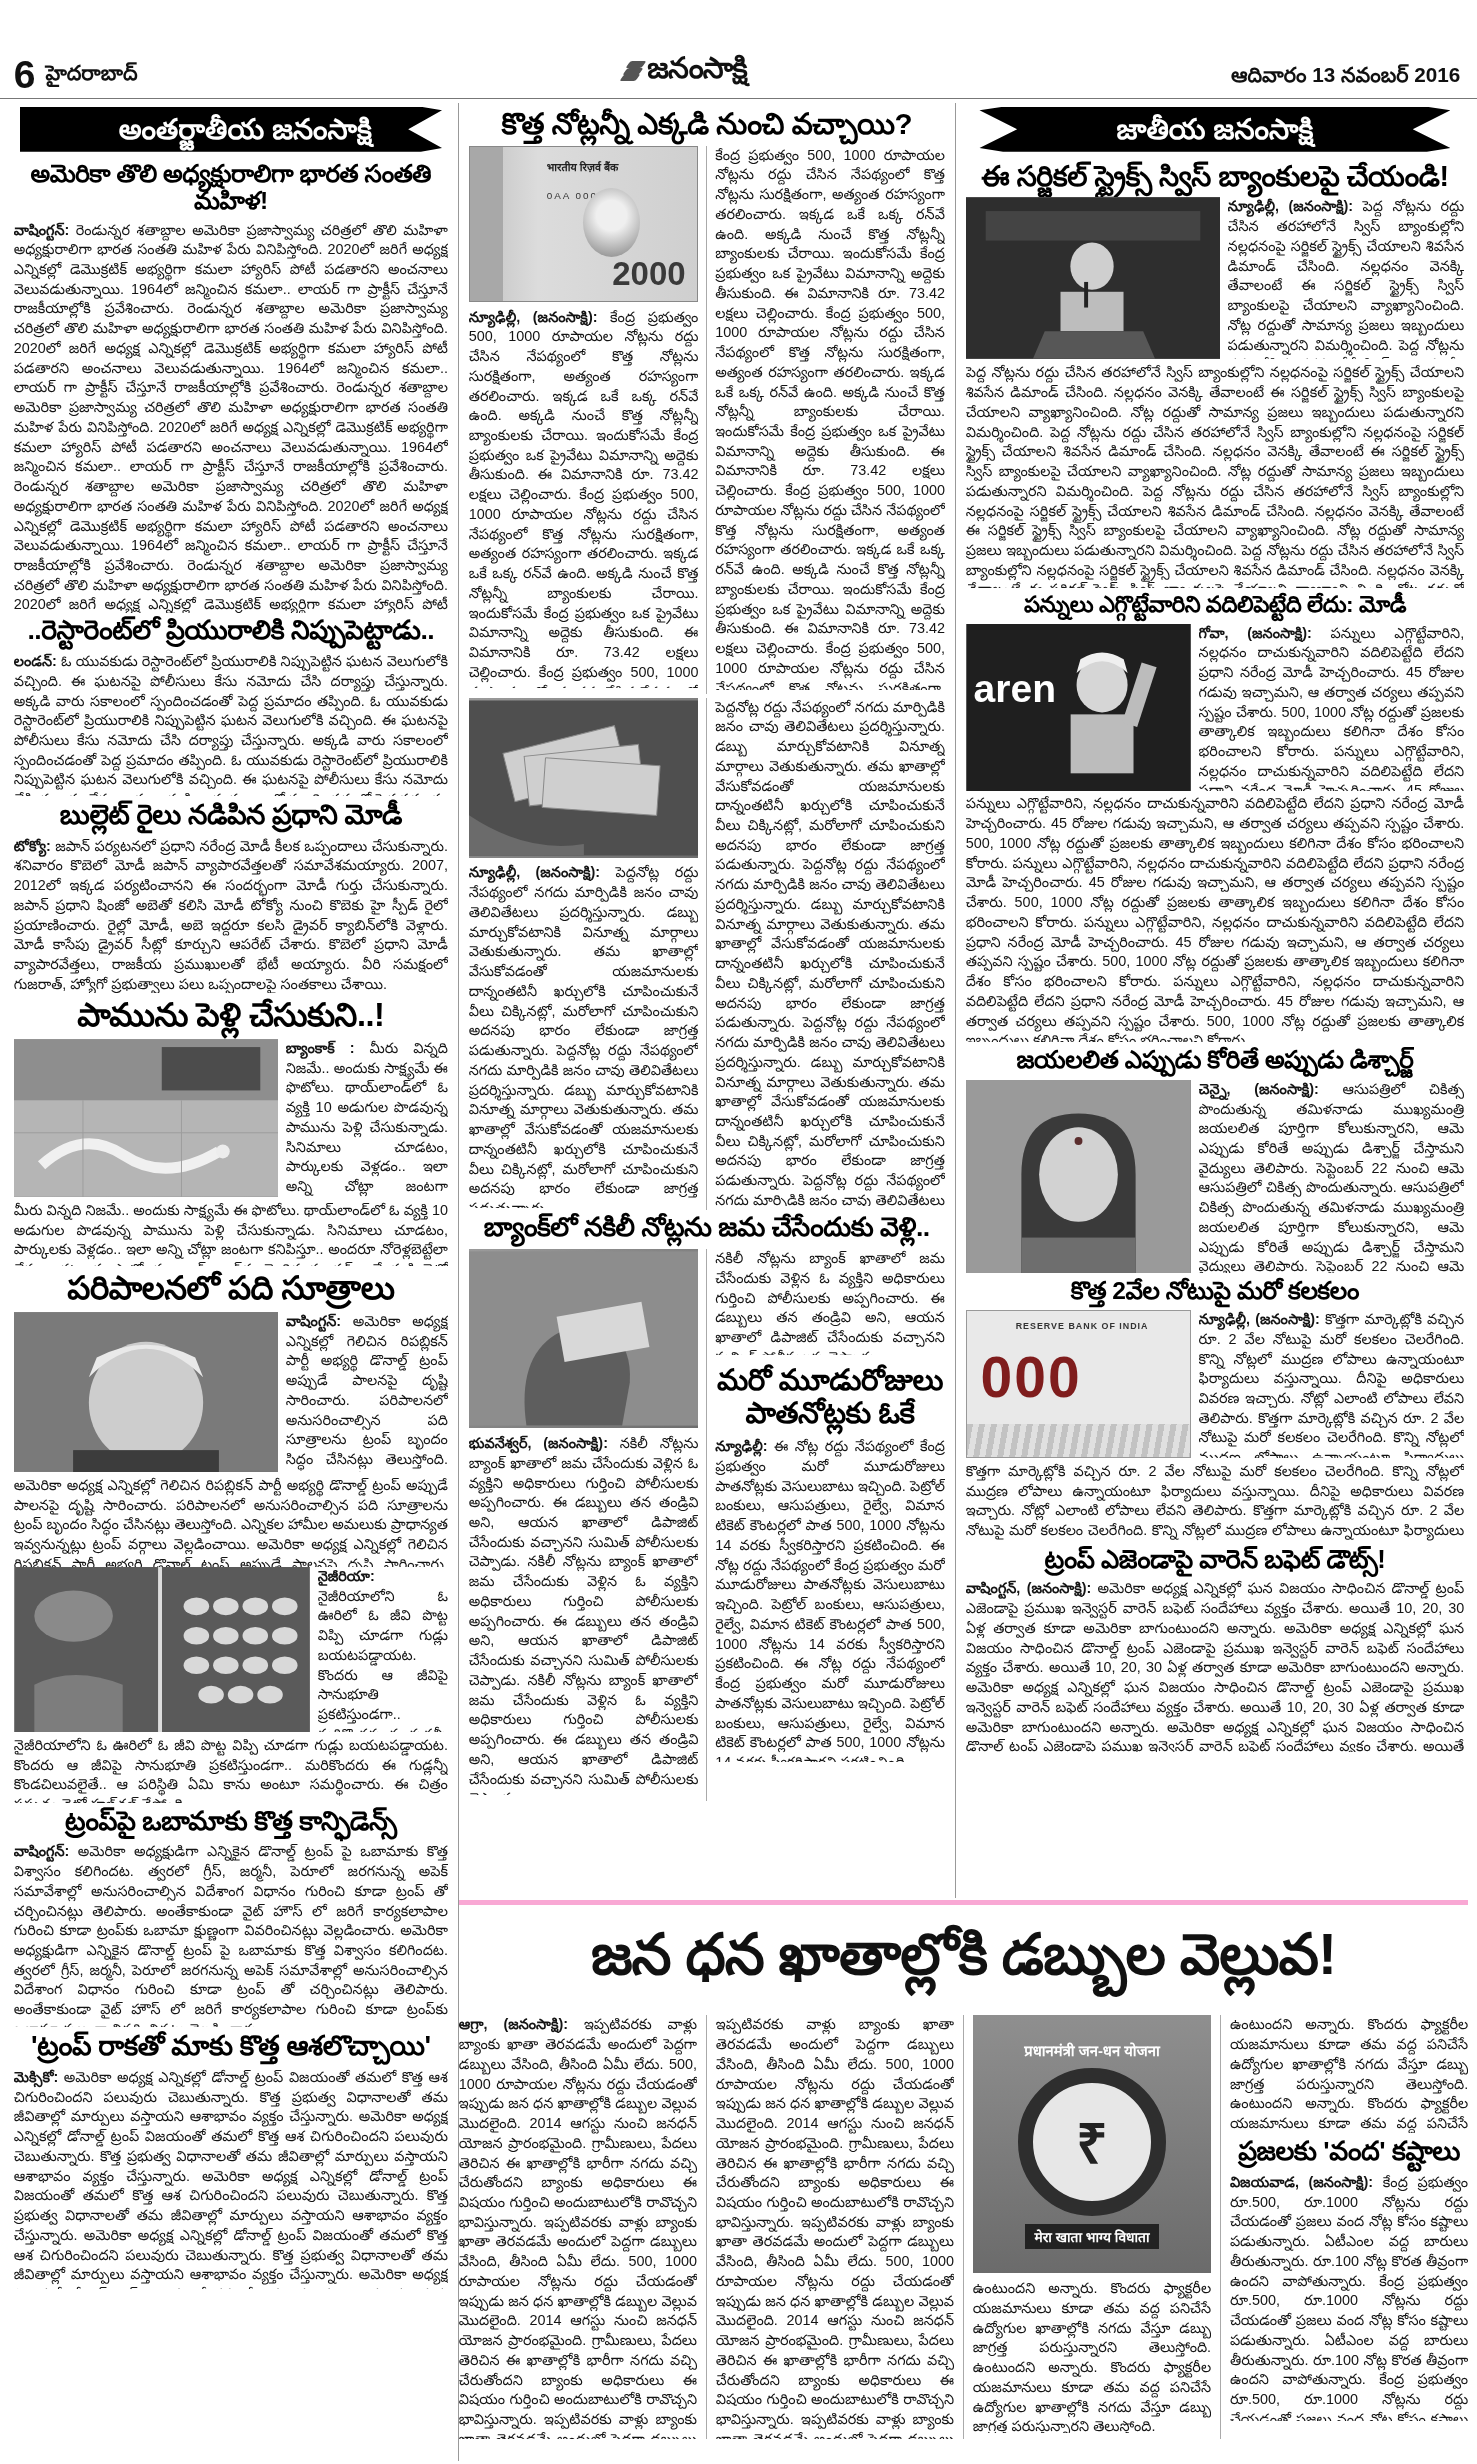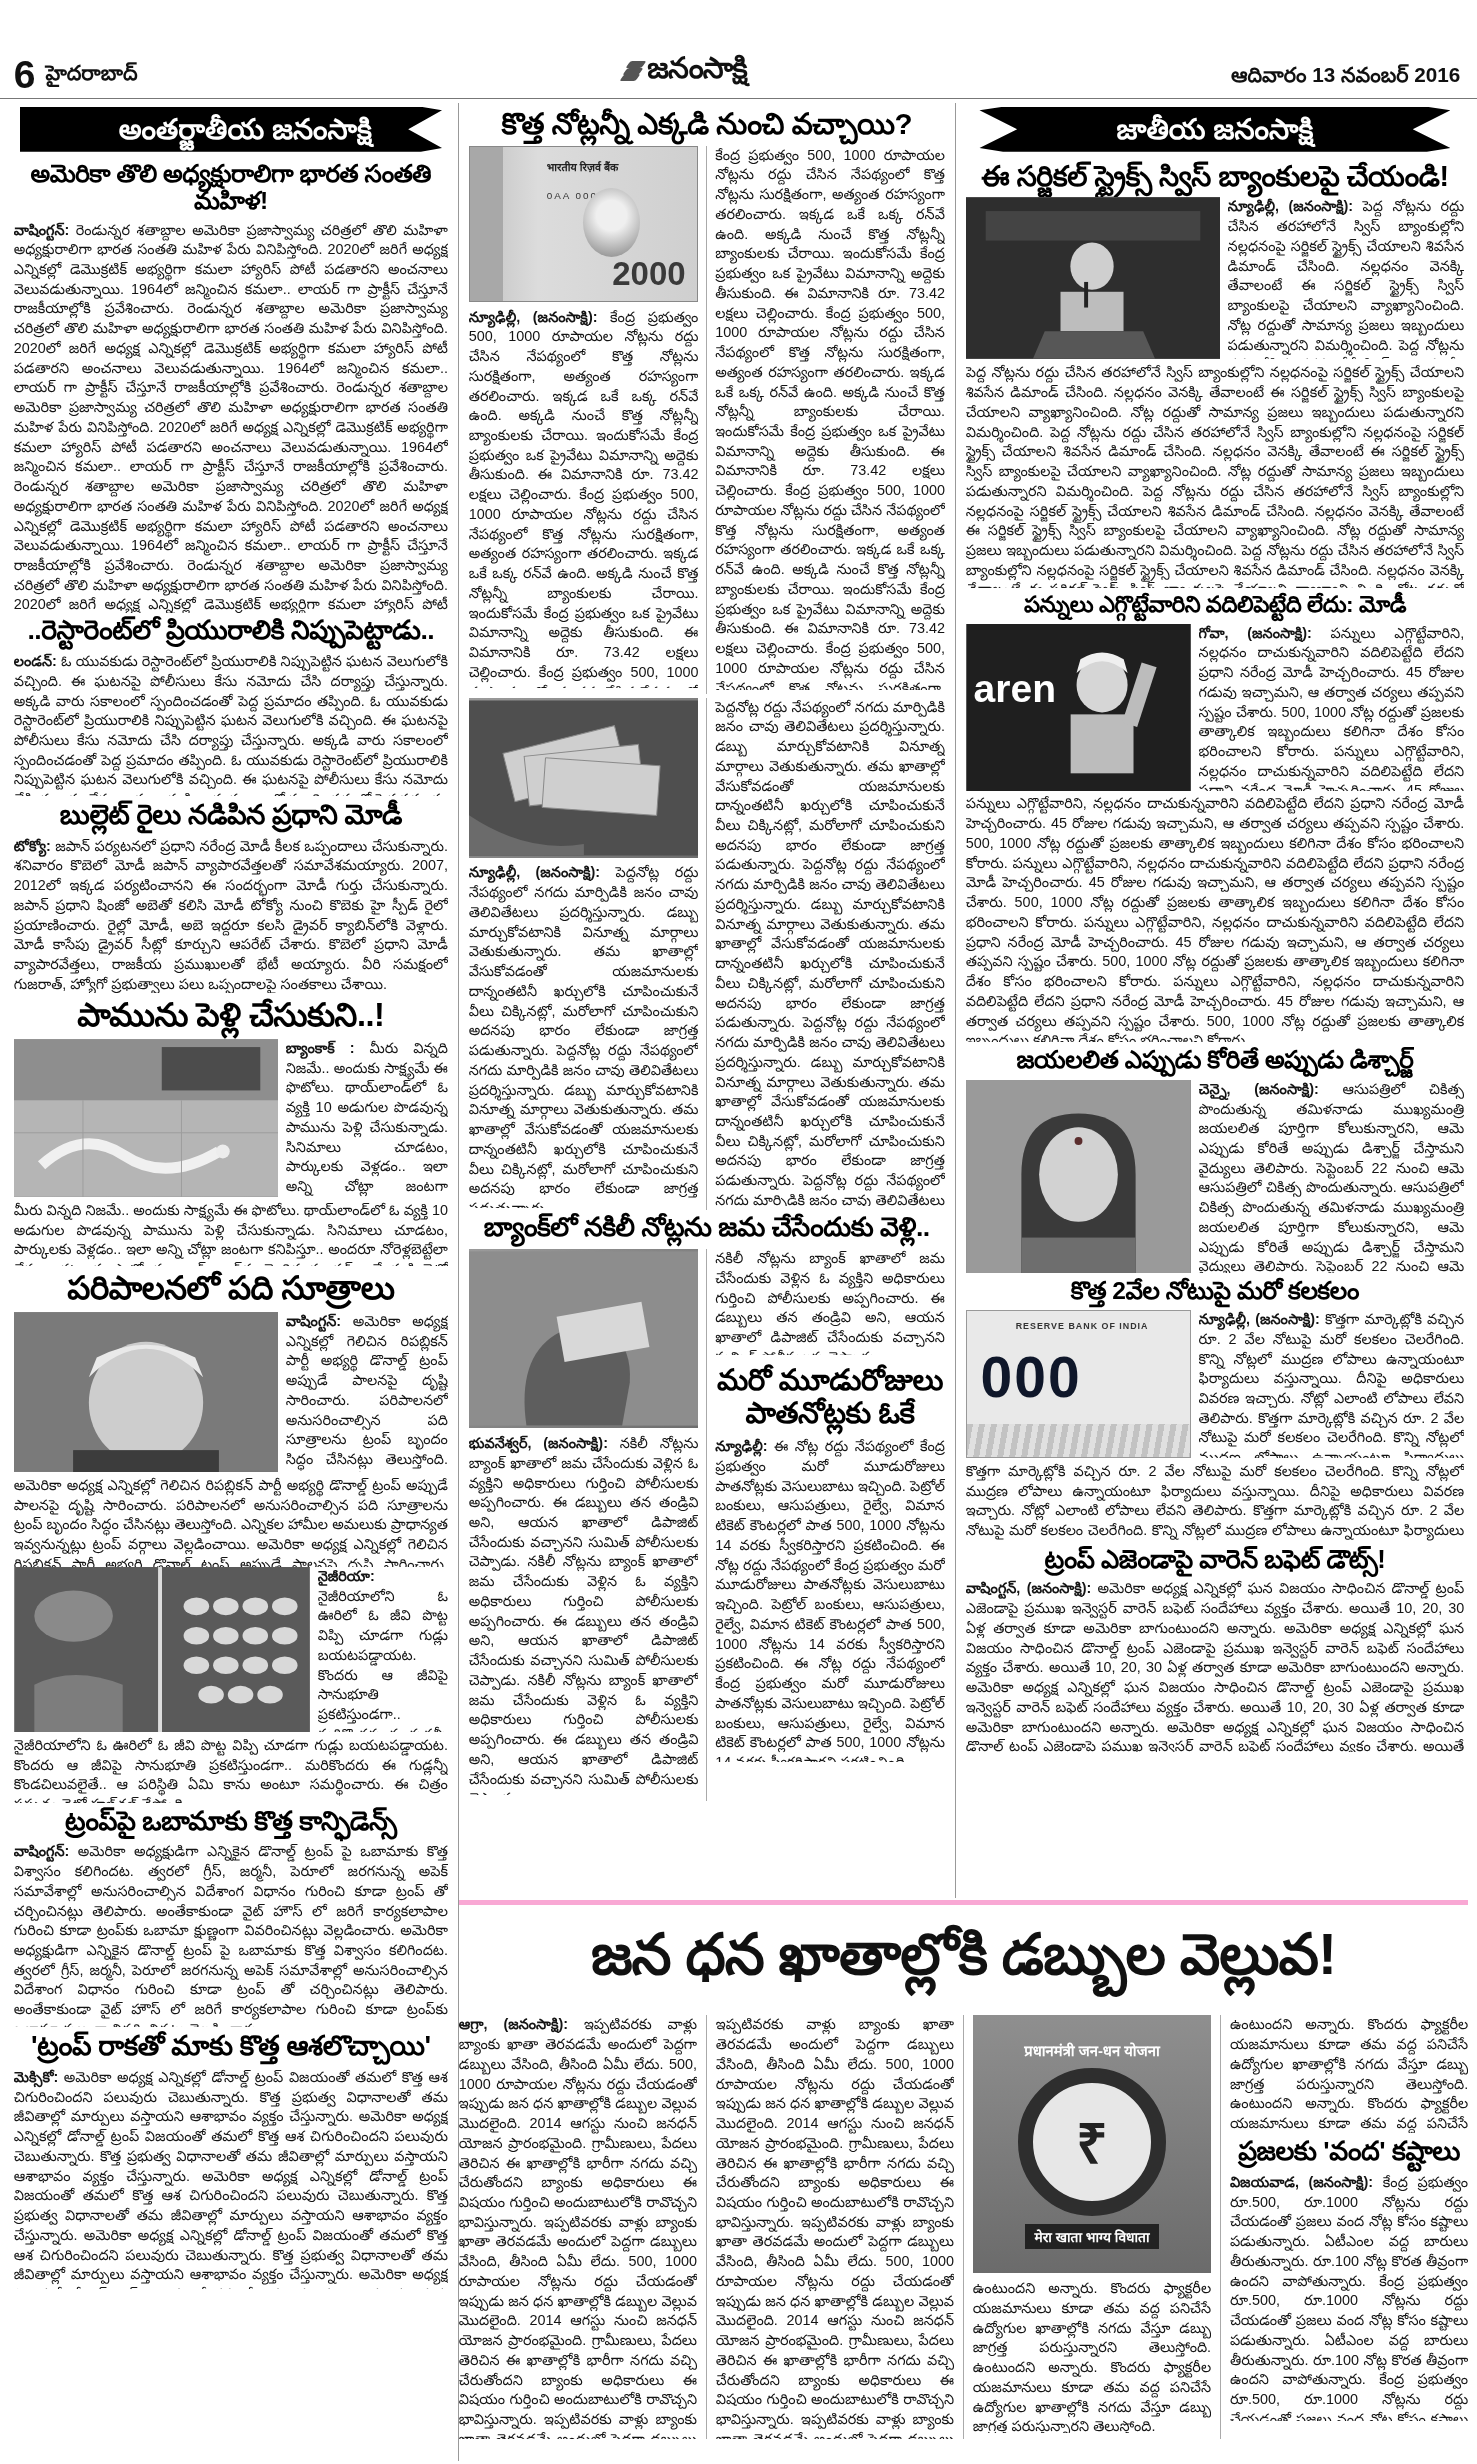--- a/index.html
+++ b/index.html
@@ -45,21 +45,21 @@
   .note2000 { background:linear-gradient(90deg,#bfbfbf,#dcdcdc 30%,#cfcfcf); border:1px solid #888; }
   .n-bank { position:absolute; top:12px; left:77px; font-size:10.8px; color:#222; font-weight:bold;}
   .n-serial { position:absolute; top:43px; left:77px; font-size:9.9px; color:#333; letter-spacing:2px;}
   .n-value { position:absolute; bottom:7.9px; right:11.8px; font-size:33px; font-weight:900; color:#3a3a3a;}
   .n-gandhi { position:absolute; right:57px; top:41px; width:57px; height:69px; border-radius:50%;
               background:radial-gradient(circle at 50% 40%,#efefef 30%,#9d9d9d 80%); }
   .n-band { position:absolute; left:0; top:0; bottom:0; width:33px; background:#a8a8a8; }
   
   .note000 { background:#e9e9e9; border:1px solid #999; }
   .n2-bank { position:absolute; top:9.9px; left:49px; font-size:8.9px; color:#333; letter-spacing:1px; font-weight:bold;}
-  .n2-value { position:absolute; top:33px; left:13.8px; font-size:57px; font-weight:900; color:#0f172a; letter-spacing:2px;}
+  .n2-value { position:absolute; top:33px; left:13.8px; font-size:57px; font-weight:900; color:#7f1d1d; letter-spacing:2px;}
   .n2-wave { position:absolute; bottom:0; left:0; right:0; height:33px;
              background:repeating-linear-gradient(100deg,#c2c2c2 0 5.9px,#e0e0e0 5.9px 11.8px); }
   
   .jdlogo { background:linear-gradient(#8f8f8f,#6b6b6b); display:flex; flex-direction:column;
             align-items:center; justify-content:center; gap:7.9px; }
   .jd-top { color:#fff; font-weight:bold; font-size:14.8px; text-align:center; }
   .jd-circle { width:148px; height:148px; border-radius:50%; border:15.8px solid #2e2e2e;
                background:#e7e7e7; display:flex; align-items:center; justify-content:center;
                font-size:55px; font-weight:900; color:#222; }
   .jd-bot { background:#222; color:#fff; font-size:13.8px; font-weight:bold; padding:3px 9.9px; }

